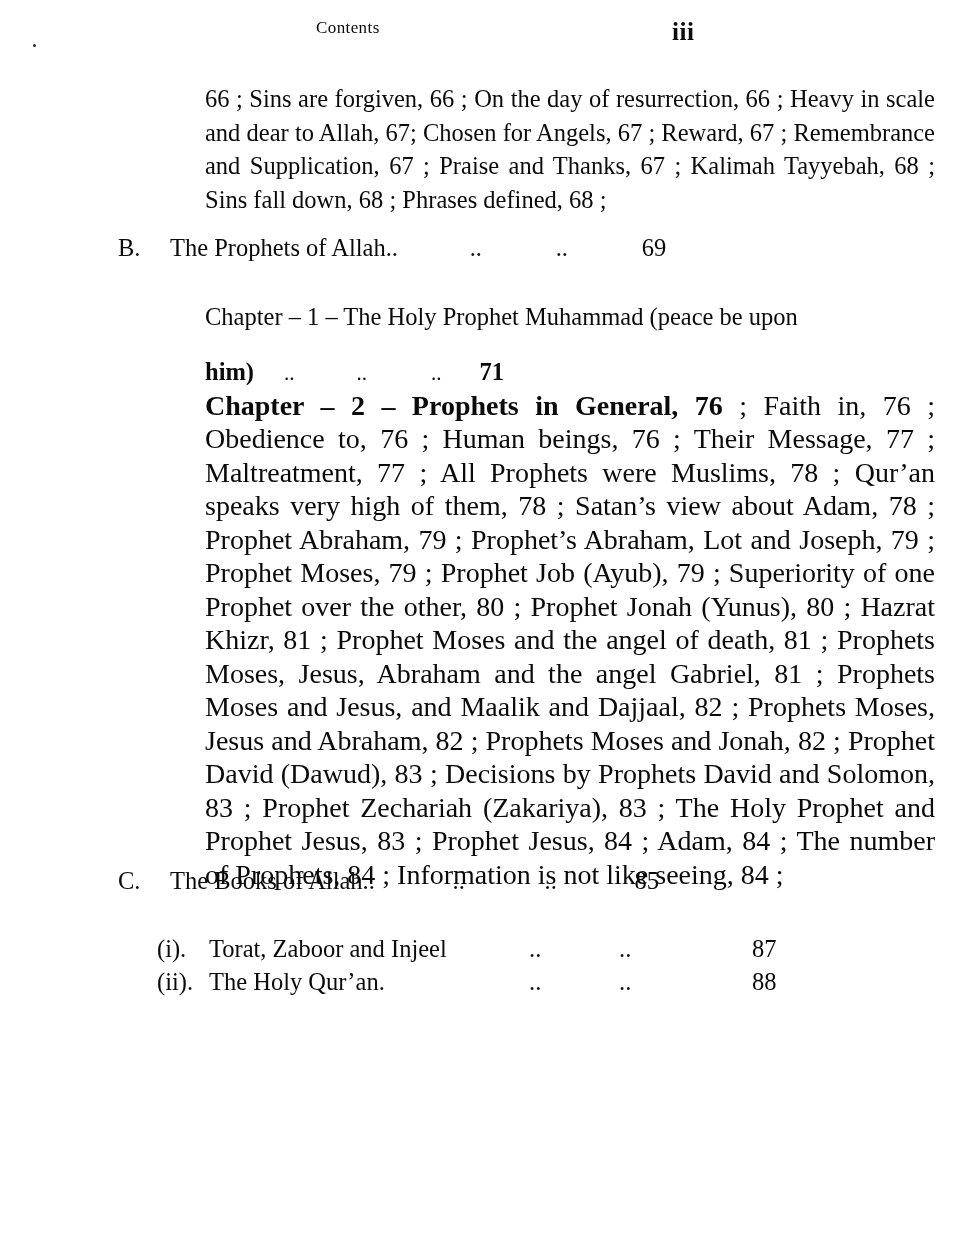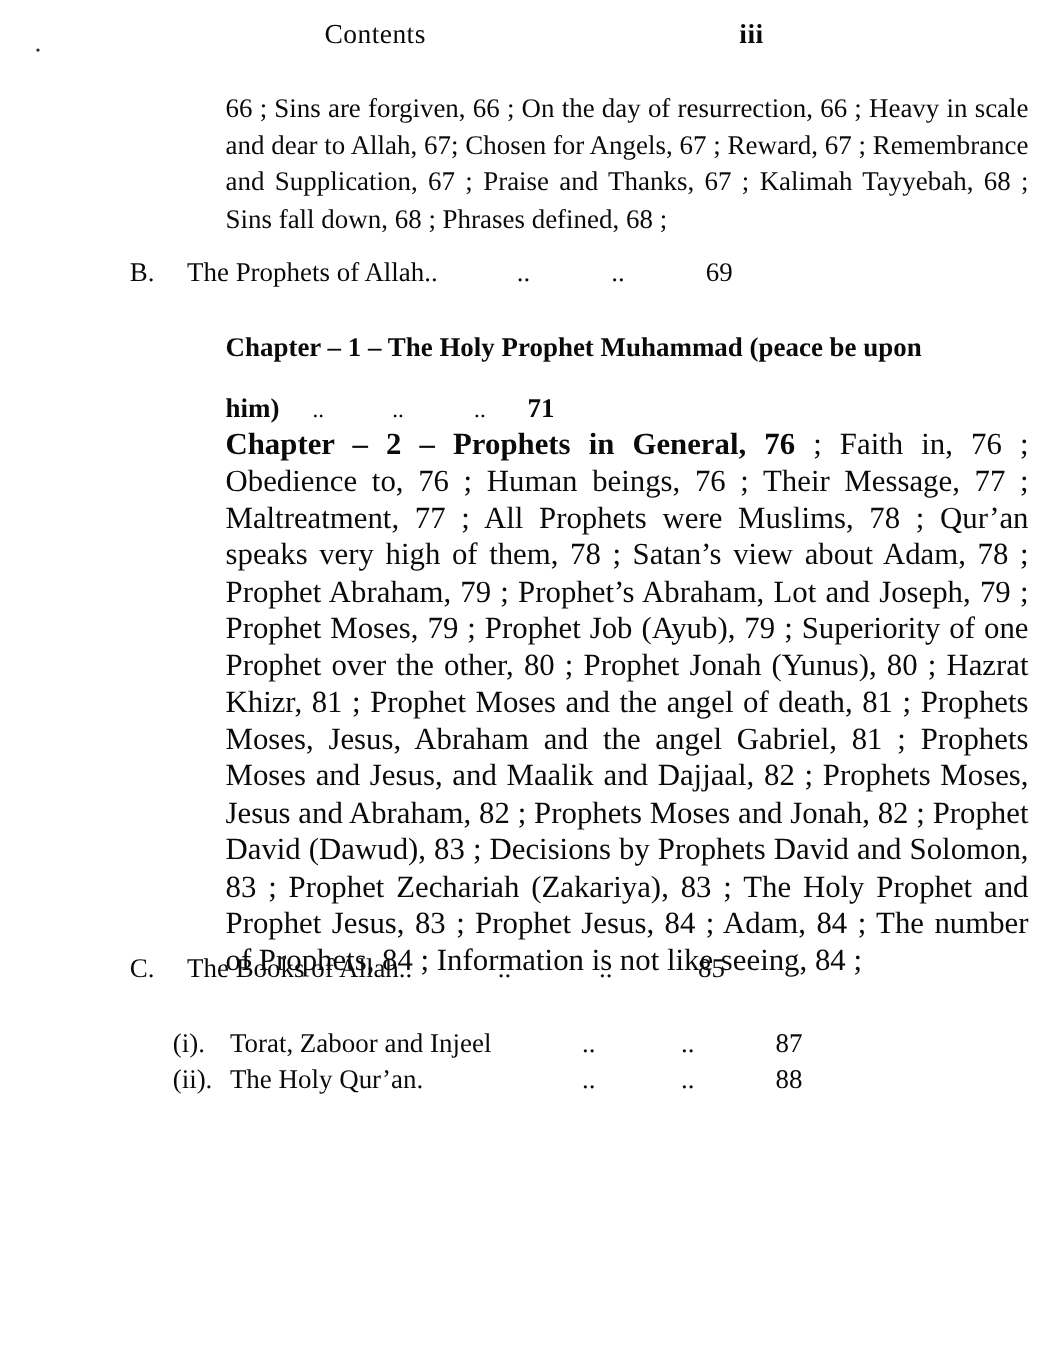--- a/index.html
+++ b/index.html
@@ -25,23 +25,23 @@
   
   .header {
     position: absolute;
     top: 18px;
     left: 0;
     width: 960px;
     height: 40px;
   }
   .header .head-title {
     position: absolute;
-    left: 295px;
+    left: 316px;
     top: 0;
-    font-size: 25px;
+    font-size: 17px;
     letter-spacing: .4px;
   }
   .header .head-folio {
     position: absolute;
     left: 672px;
     top: 0;
     font-size: 25px;
     letter-spacing: .5px;
     font-weight: bold;
   }
@@ -114,21 +114,21 @@
     left: 205px;
     top: 300px;
     width: 730px;
   }
   #chapters .bold {
     font-weight: bold;
   }
   .ch-line1 {
     font-size: 24.5px;
     line-height: 33.5px;
-    font-weight: bold;
+    font-weight: normal;
   }
   .ch-line2 {
     font-size: 24.5px;
     line-height: 31px;
     font-weight: bold;
     white-space: pre;
     margin-top: 22px;
   }
   .spread {
     text-align: justify;
@@ -159,21 +159,21 @@
   }
   .subentry .num {
     display: inline-block;
     width: 52px;
   }
   .subentry .stitle {
     display: inline-block;
   }
   .subentry .sd1 { display:inline-block; text-align:left; }
   .subentry .sd2 { display:inline-block; text-align:left; }
-  .subentry .spage { display:inline-block; }
+  .subentry .spage { display:inline-block;margin-left:47px; }
 </style>
 </head>
 <body>
 
 <div class="page">
 
   <div class="speck"></div>
 
   <div class="header">
     <div class="head-title">Contents</div>

